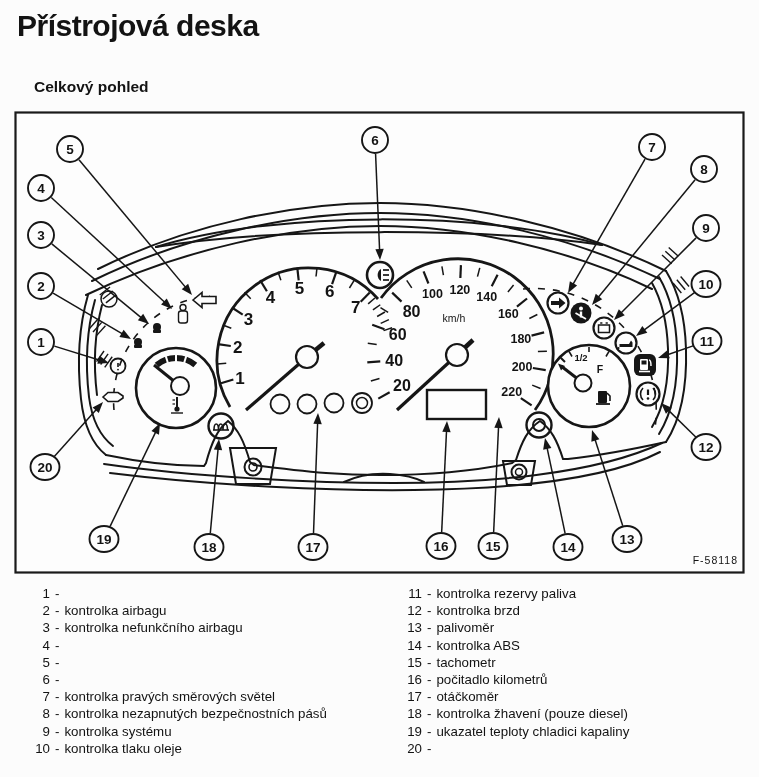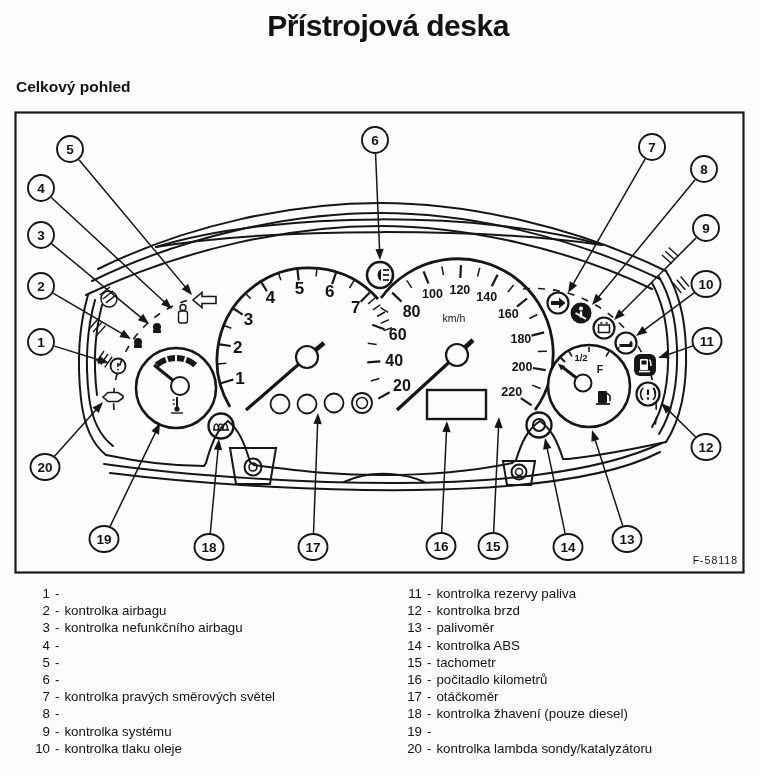--- a/index.html
+++ b/index.html
@@ -5,25 +5,24 @@
   html,body{margin:0;padding:0}
   body{
     width:759px;height:777px;overflow:hidden;
     background:#fcfcfc;color:#131313;
     font-family:"Liberation Sans", sans-serif;
     -webkit-font-smoothing:antialiased;
   }
   .page-title{
     font-size:30px;font-weight:700;letter-spacing:-.5px;
     margin:9px 0 0 17px;
-    text-align:center;
   }
   .section-title{
     font-size:15.5px;font-weight:700;
-    margin:35px 0 15px 16px;
+    margin:35px 0 15px 34px;
   }
   .figure-wrap{margin-left:14px;width:731px;height:463px;position:relative}
   svg{display:block}
   .ln path, .ln line{fill:none;stroke:#161616;stroke-width:2;stroke-linecap:round}
   .legend{display:flex;margin:11px 0 0 28px;font-size:13.3px;line-height:17.2px}
   .legend-col{width:372px}
   .legend-col.right{width:340px}
   .legend-row{display:flex;white-space:nowrap}
   .lnum{width:22px;text-align:right;flex:none}
   .ldash{padding:0 5px;flex:none}
@@ -450,20 +449,21 @@
         <span class="ldash">-</span>
       </div>
       <div class="legend-row">
         <span class="lnum">7</span>
         <span class="ldash">-</span>
         <span class="llabel">kontrolka pravých směrových světel</span>
       </div>
       <div class="legend-row">
         <span class="lnum">8</span>
         <span class="ldash">-</span>
+        <span class="llabel">kontrolka nezapnutých bezpečnostních pásů</span>
       </div>
       <div class="legend-row">
         <span class="lnum">9</span>
         <span class="ldash">-</span>
         <span class="llabel">kontrolka systému</span>
       </div>
       <div class="legend-row">
         <span class="lnum">10</span>
         <span class="ldash">-</span>
         <span class="llabel">kontrolka tlaku oleje</span>
@@ -506,20 +506,20 @@
         <span class="llabel">otáčkoměr</span>
       </div>
       <div class="legend-row">
         <span class="lnum">18</span>
         <span class="ldash">-</span>
         <span class="llabel">kontrolka žhavení (pouze diesel)</span>
       </div>
       <div class="legend-row">
         <span class="lnum">19</span>
         <span class="ldash">-</span>
+        <span class="llabel">ukazatel teploty chladici kapaliny</span>
       </div>
       <div class="legend-row">
         <span class="lnum">20</span>
         <span class="ldash">-</span>
-        <span class="llabel">kontrolka lambda sondy/katalyzátoru</span>
       </div>
     </div>
 </div>
 
 </body></html>

